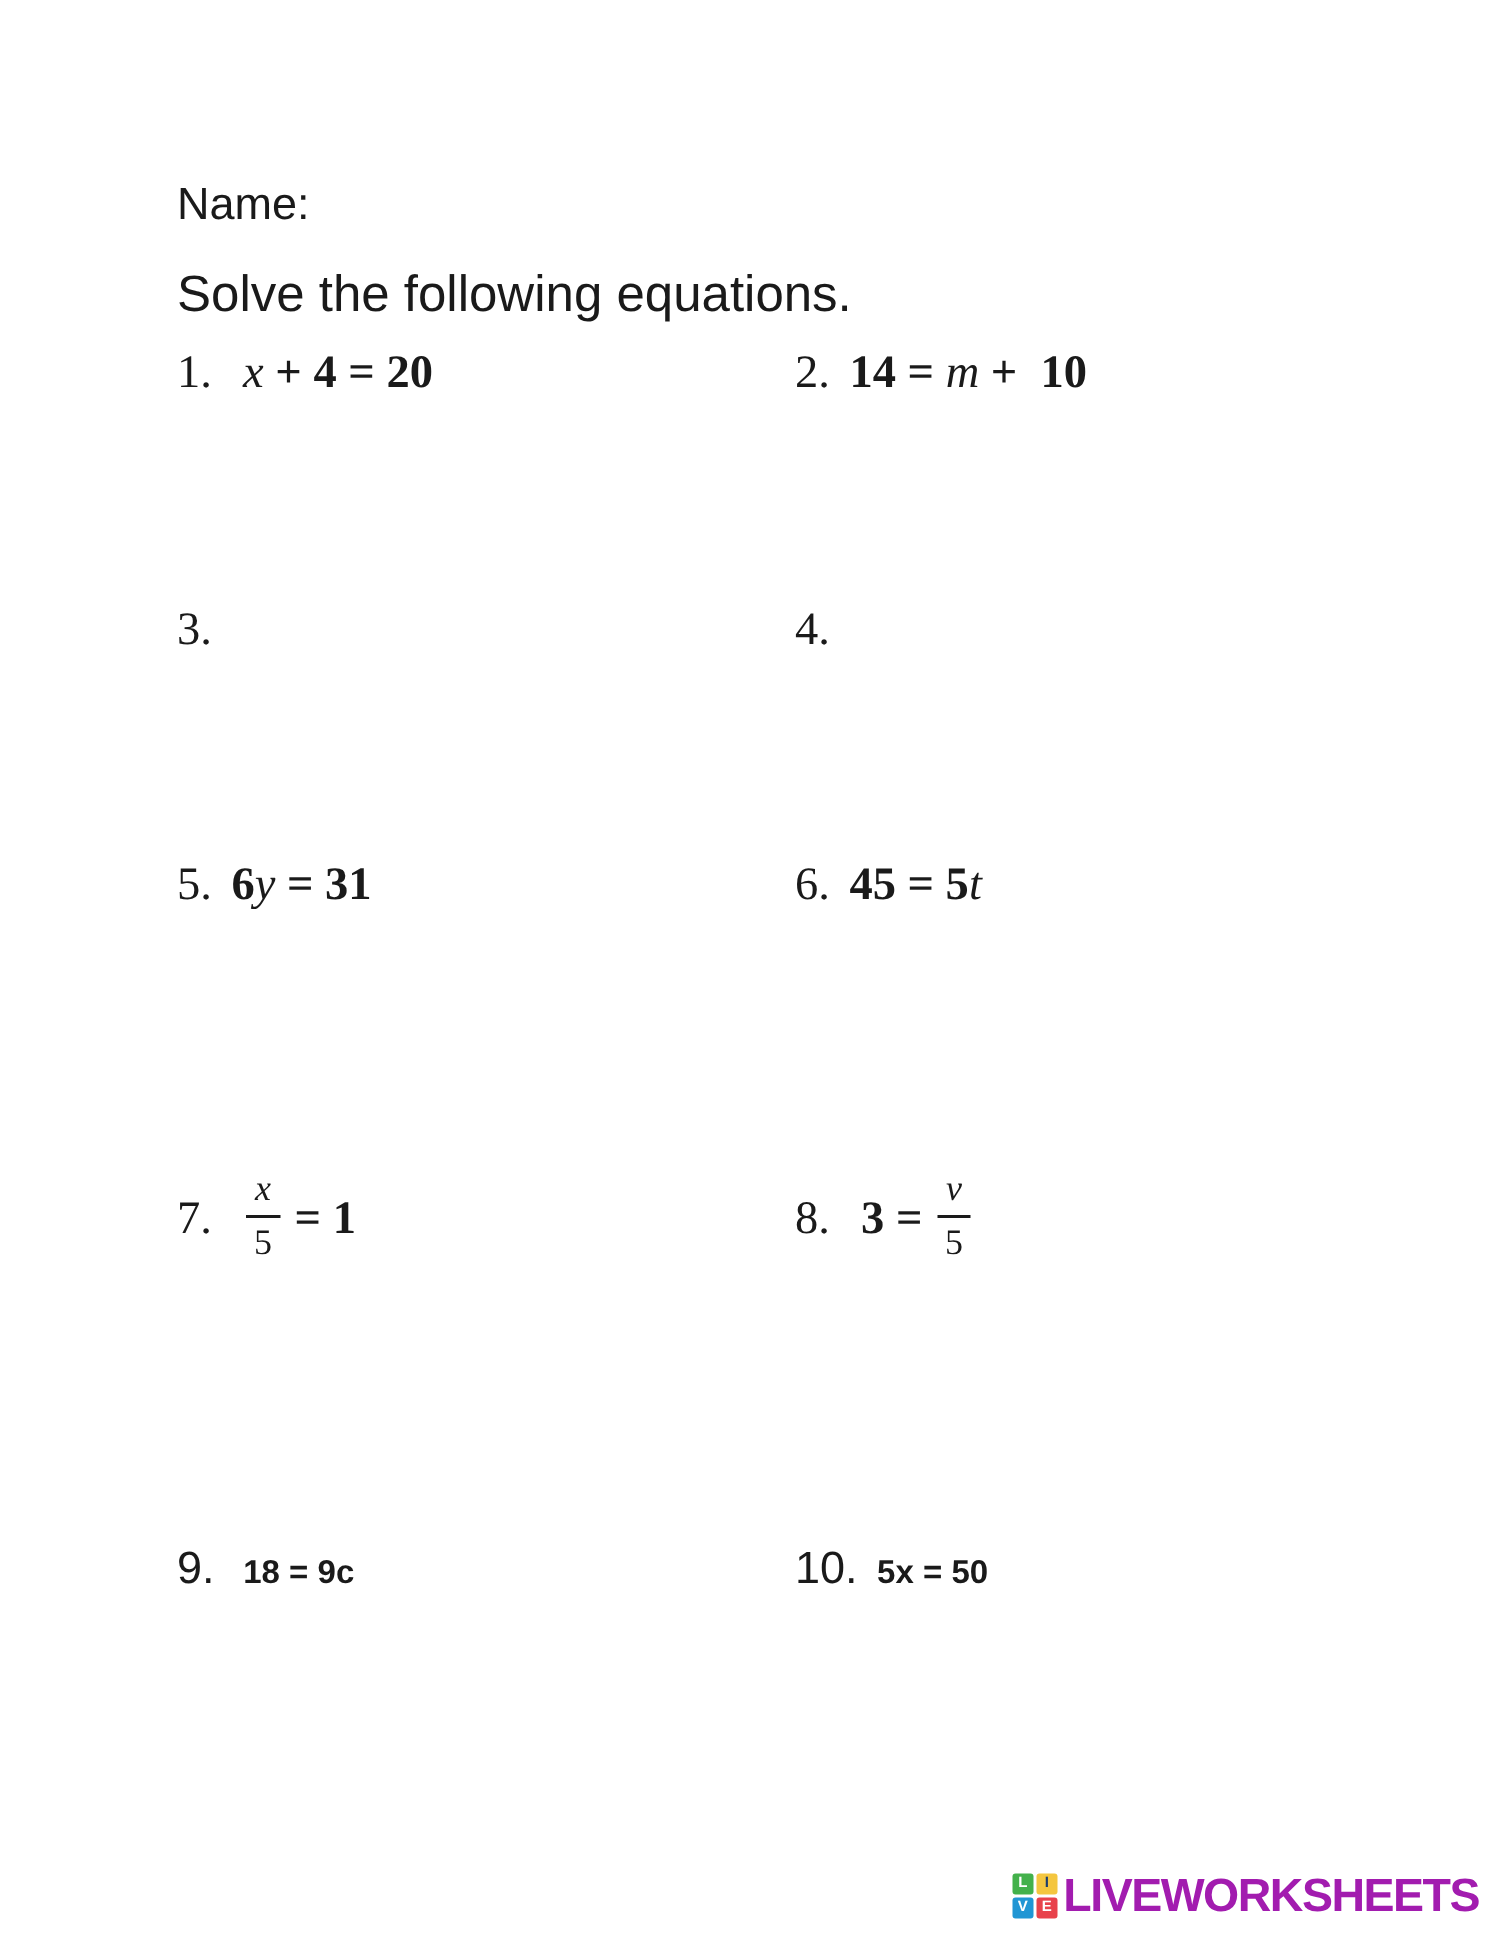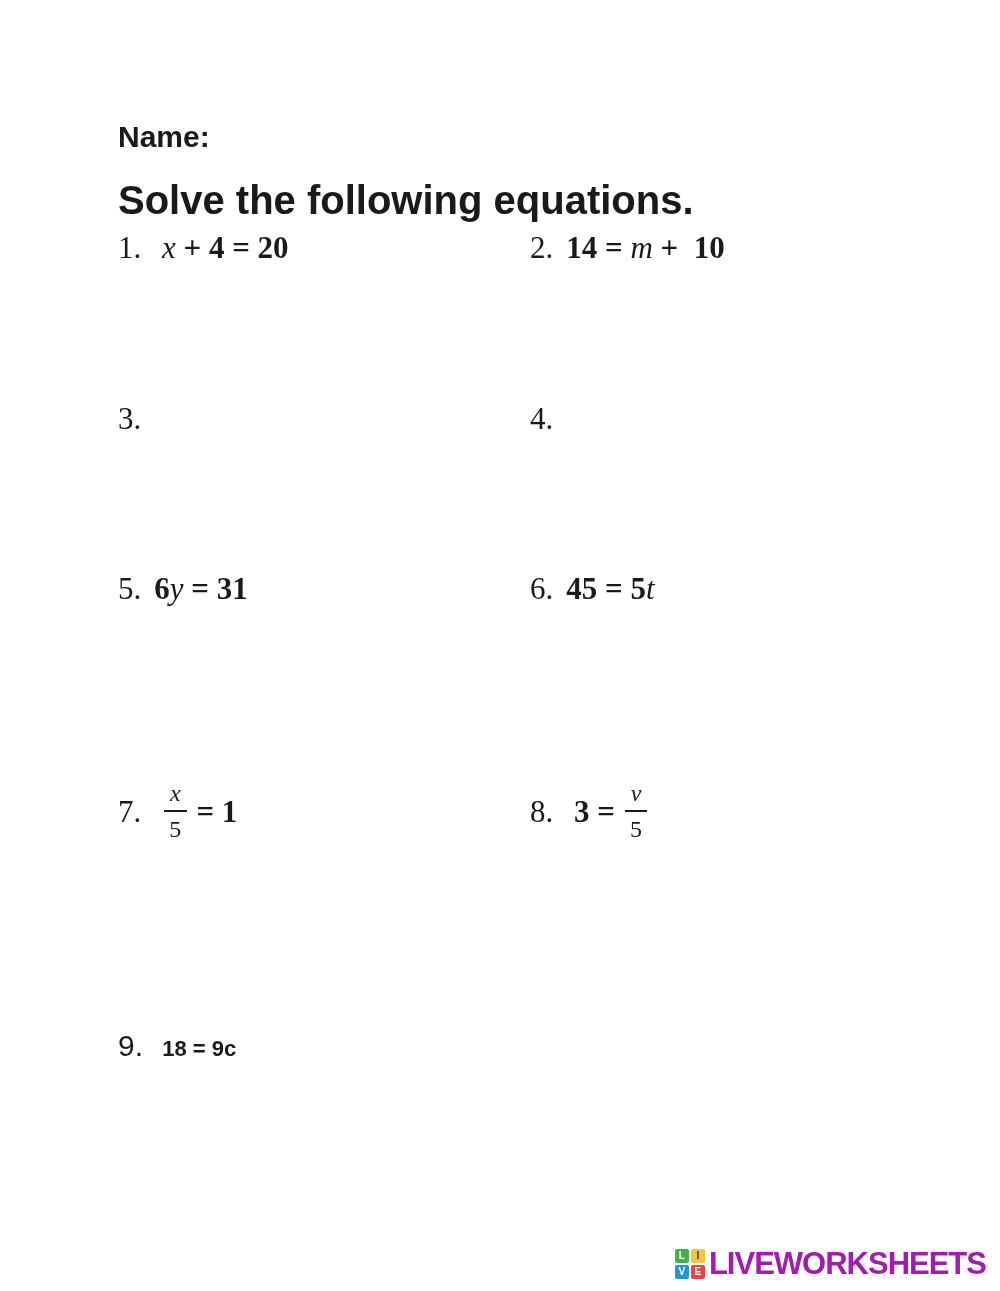--- a/index.html
+++ b/index.html
@@ -4,30 +4,30 @@
 <style>
   * { margin: 0; padding: 0; box-sizing: border-box; }
   html, body { width: 1000px; height: 1291px; }
   body {
     position: relative;
     background: #ffffff;
     color: #1a1a1a;
     font-family: "Liberation Sans", sans-serif;
     overflow: hidden;
   }
-  .abs { position: absolute; font-weight: bold; }
+  .abs { position: absolute; }
 
   
   .name-label {
     left: 118px; top: 120px;
     font-size: 30px; line-height: 1.15;
   }
   .instructions {
     left: 118px; top: 177px;
-    font-size: 40px; line-height: 1.15;
+    font-size: 34px; line-height: 1.15;
   }
 
   
   .row {
     position: absolute;
     left: 118px; width: 866px;
     display: flex;
   }
   .cell { width: 412px; display: flex; }
   .cell:last-child { flex: 1; }
@@ -179,20 +179,26 @@
   </div>
 </div>
 
 <div class="row row-sans" id="row5">
   <div class="cell">
     <div class="problem">
       <span class="num">9.</span>
       <span class="expr sans"><span class="t"> 18 = 9c</span></span>
     </div>
   </div>
+  <div class="cell">
+    <div class="problem">
+      <span class="num">10.</span>
+      <span class="expr sans"><span class="t">5x = 50</span></span>
+    </div>
+  </div>
 </div>
 
 <div class="footer-logo">
   <span class="logo-grid">
     <span class="tile" style="background: rgb(67, 177, 75); color: rgb(255, 255, 255);">L</span>
     <span class="tile" style="background: rgb(244, 198, 63); color: rgb(28, 62, 109);">I</span>
     <span class="tile" style="background: rgb(33, 150, 212); color: rgb(255, 255, 255);">V</span>
     <span class="tile" style="background: rgb(232, 66, 75); color: rgb(255, 255, 255);">E</span>
   </span>
   <span class="brand" style="color: #a21caf;">LIVEWORKSHEETS</span>

